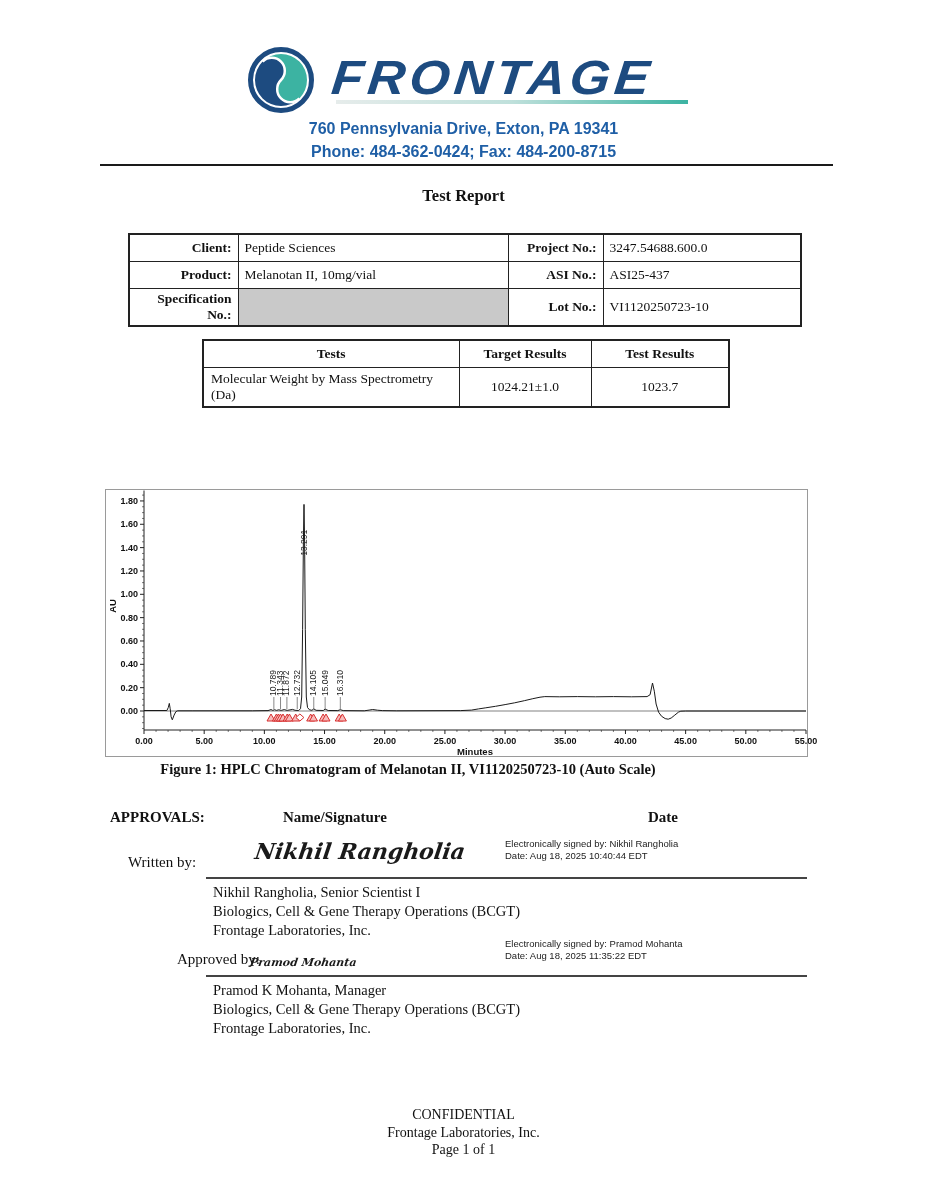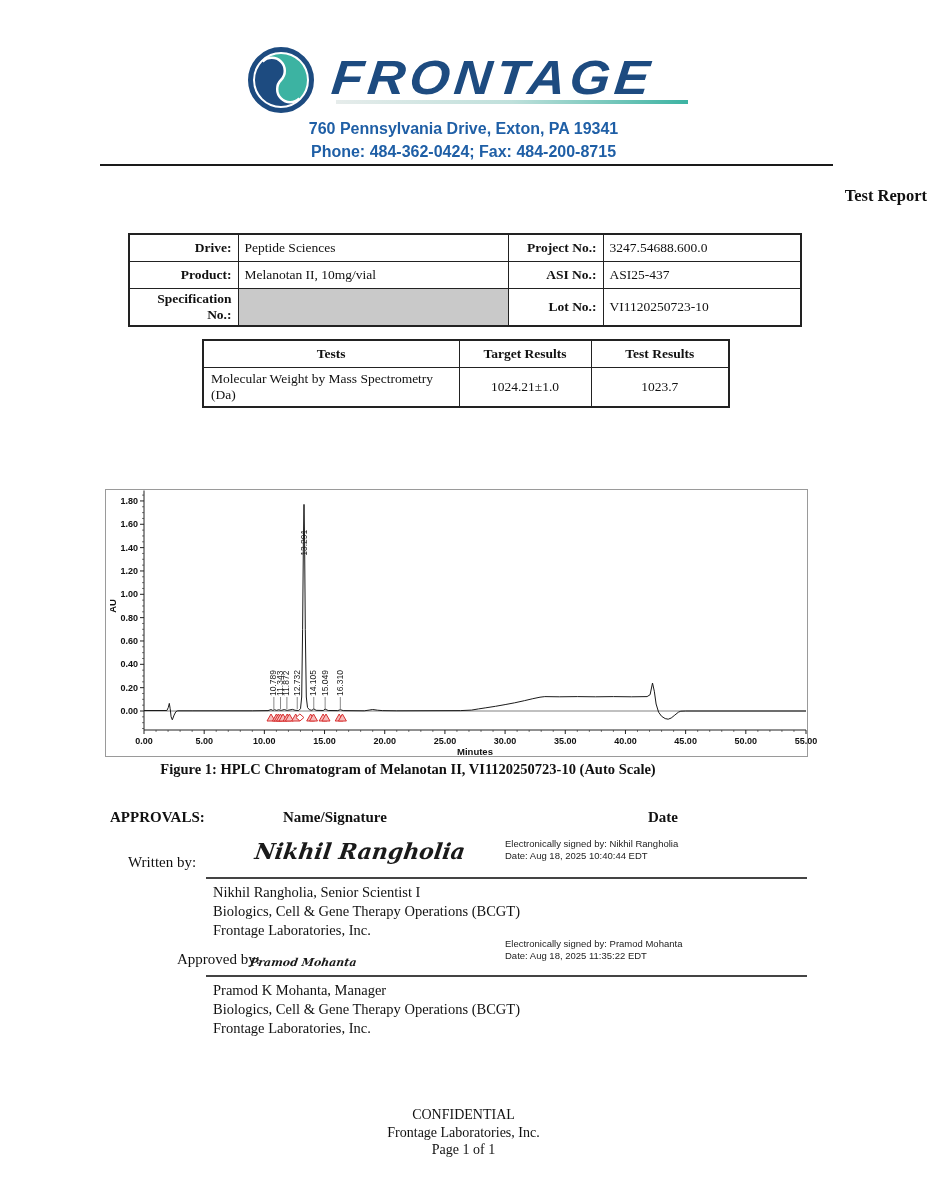--- a/index.html
+++ b/index.html
@@ -17,21 +17,21 @@
     font-size:48px; color:#1d4b80; letter-spacing:4px; display:inline-block;
     transform:skewX(-6deg) scaleX(1.08); transform-origin:left center; white-space:nowrap;
   }
   .logo-underline { height:4px; background:linear-gradient(to right,#e6eceb,#bfe0db,#3cb3a2); }
   .addr {
     width:927px; text-align:center; font-family:"Liberation Sans", sans-serif;
     font-weight:bold; font-size:16px; color:#1f5fa6;
   }
   .header-rule { background:#1a1a1a; height:2px; }
 
-  .doc-title { width:927px; text-align:right; font-weight:bold; font-size:16.5px; }
+  .doc-title { width:927px; text-align:center; font-weight:bold; font-size:16.5px; }
 
   
   table { border-collapse:collapse; }
   td { border:1px solid #222; font-size:13.5px; vertical-align:middle; }
   .info-table { border:2px solid #222; }
   .info-table td { height:27px; padding:2px 6px; }
   .info-table .lbl { font-weight:bold; text-align:right; }
   .info-table .val { text-align:left; }
   .cell-shaded { background:#c9c9c9; }
 
@@ -90,21 +90,21 @@
 
   <table class="info-table abs" style="left:128px; top:233px; width:672px; table-layout:fixed;">
     <colgroup>
         <col style="width:109px">
         <col style="width:270px">
         <col style="width:95px">
         <col style="width:198px">
       </colgroup>
     <tbody>
         <tr>
-      <td class="lbl">Drive:</td>
+      <td class="lbl">Client:</td>
       <td class="val">Peptide Sciences</td>
       <td class="lbl">Project No.:</td>
       <td class="val">3247.54688.600.0</td>
     </tr>
     <tr>
       <td class="lbl">Product:</td>
       <td class="val">Melanotan II, 10mg/vial</td>
       <td class="lbl">ASI No.:</td>
       <td class="val">ASI25-437</td>
     </tr>

